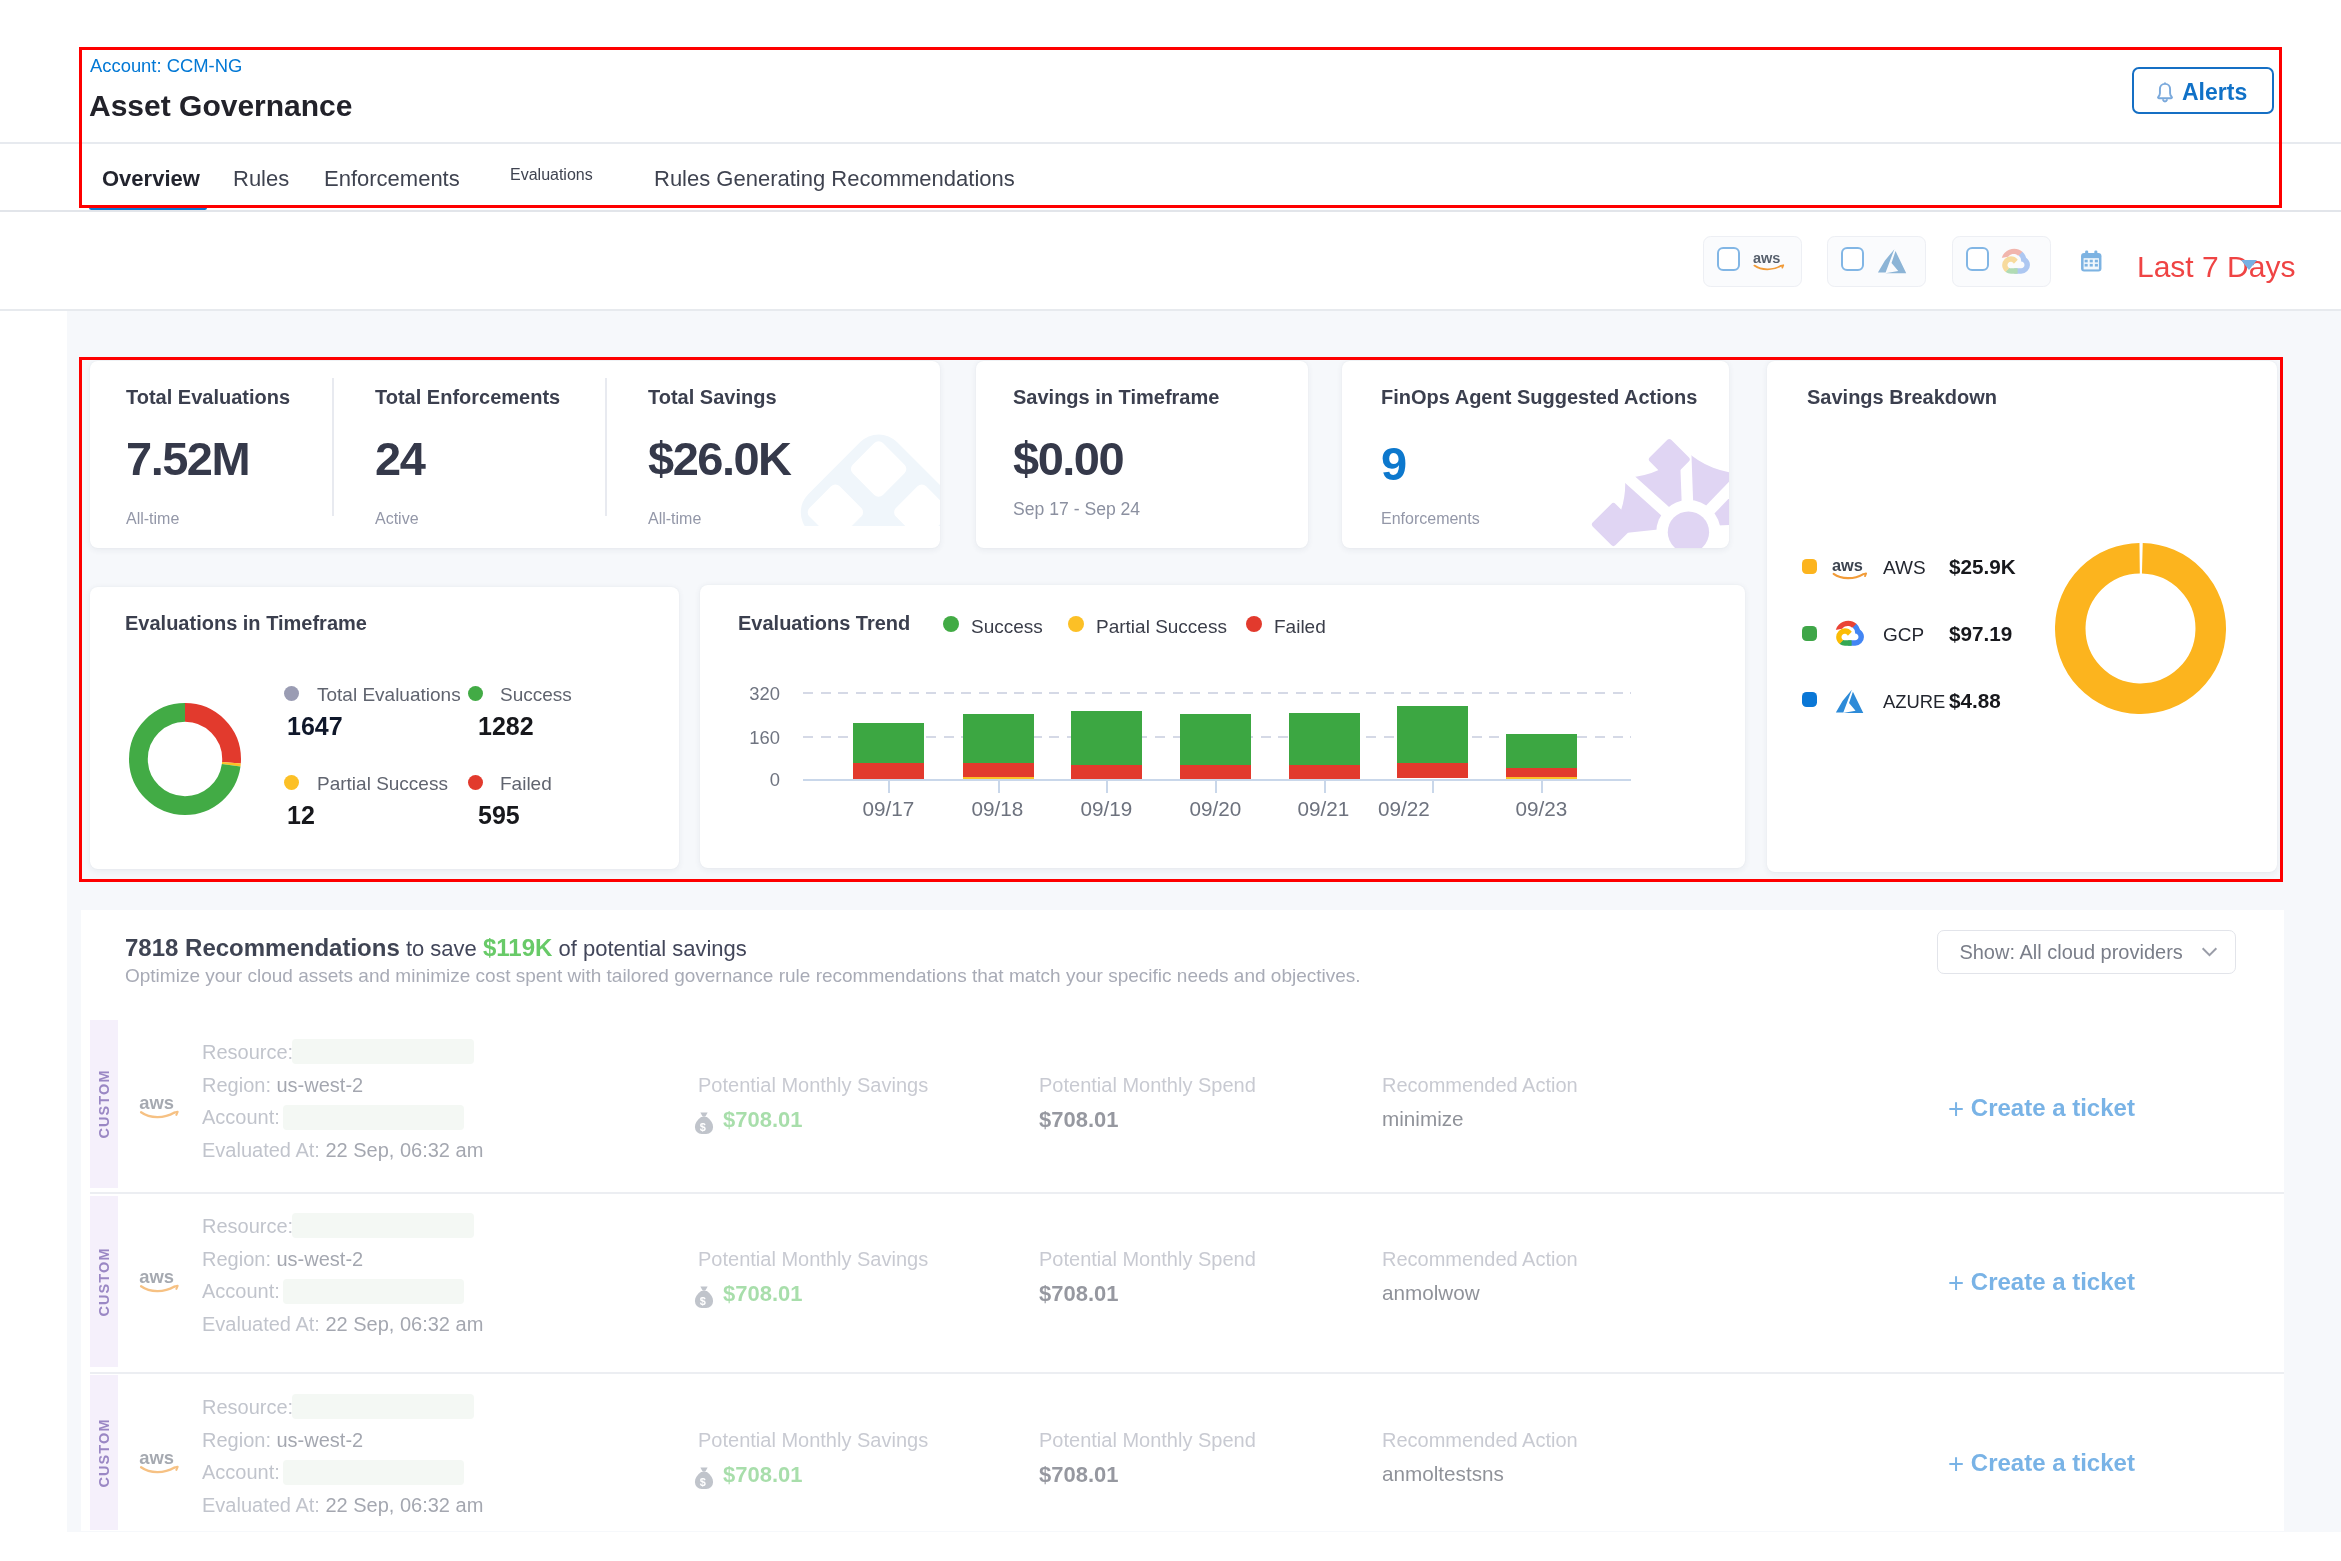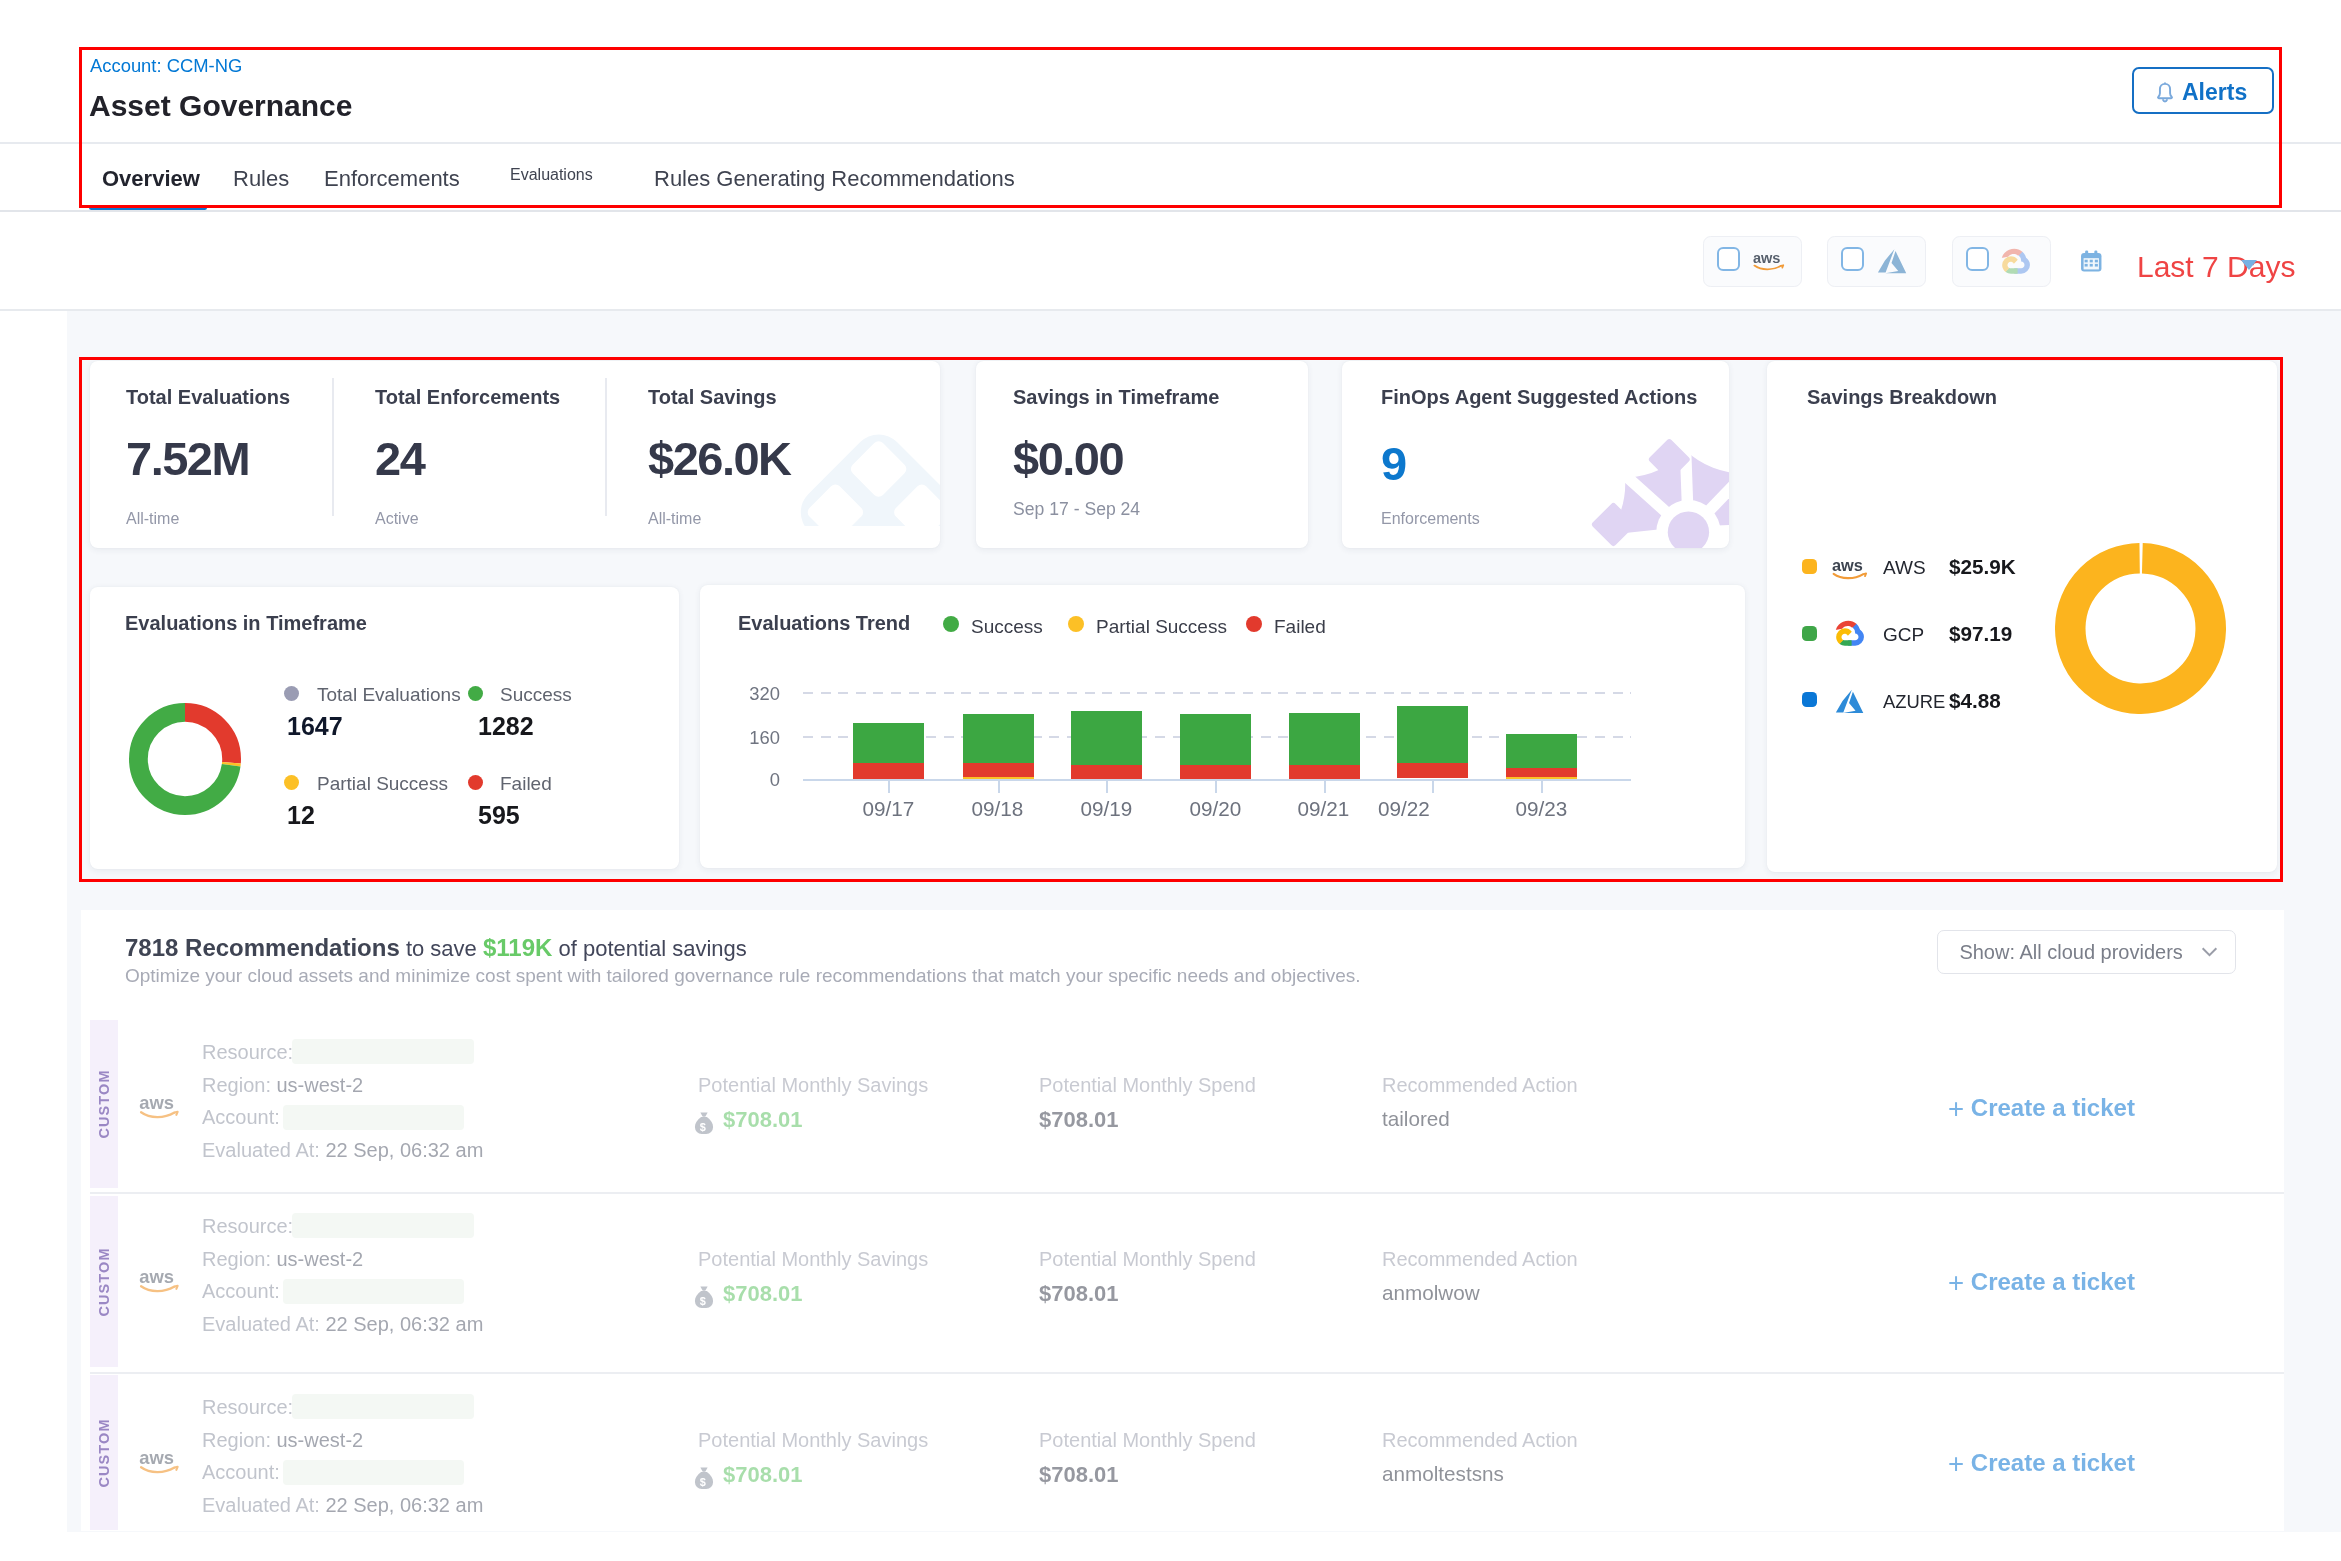--- a/index.html
+++ b/index.html
@@ -293,21 +293,21 @@
   <div class="abs" style="left:580px;top:54px;font-size:20px;color:#a7aab6;">Potential Monthly Savings</div>
   <svg style="position:absolute;left:576px;top:91px;" width="20" height="24" viewBox="0 0 22 26">
     <path d="M7 1.5 h8 l-2.6 4.5 h-2.8 z" fill="#9aa0ac"></path>
     <path d="M7.8 6.5 h6.4 C18.5 9.5 21 13.5 21 17.5 a7.5 7.5 0 0 1 -7.5 7.5 h-5 A7.5 7.5 0 0 1 1 17.5 C1 13.5 3.5 9.5 7.8 6.5 z" fill="#9aa0ac"></path>
     <text x="6.4" y="21.5" font-family="Liberation Sans" font-size="12" font-weight="bold" fill="#fff">$</text>
   </svg>
   <div class="abs" style="left:605px;top:87px;font-size:22px;font-weight:bold;color:#73ca78;">$708.01</div>
   <div class="abs" style="left:921px;top:54px;font-size:20px;color:#a7aab6;">Potential Monthly Spend</div>
   <div class="abs" style="left:921px;top:87px;font-size:22px;font-weight:bold;color:#565a66;">$708.01</div>
   <div class="abs" style="left:1264px;top:54px;font-size:20px;color:#a7aab6;">Recommended Action</div>
-  <div class="abs" style="left:1264px;top:87px;font-size:20.7px;color:#4b4f5b;">tailored</div>
+  <div class="abs" style="left:1264px;top:87px;font-size:20.7px;color:#4b4f5b;">minimize</div>
 </div>
 <div class="abs" style="left:1948px;top:1093px;font-size:24px;font-weight:bold;color:#79b3e6;"><span style="font-size:27.6px;font-weight:normal;vertical-align:-2.3px;">+</span> Create a ticket</div>
 <div class="abs" style="left:90px;top:1192px;width:2194px;height:1.5px;background:#eceef2;"></div>
 
 <div class="abs" style="left:90px;top:1196px;width:27.6px;height:171px;background:#f5f0fb;"></div>
 <div class="abs" style="left:90px;top:1196px;width:27.6px;height:171px;display:flex;align-items:center;justify-content:center;">
     <span style="transform:rotate(-90deg);font-size:14.5px;font-weight:bold;letter-spacing:1.1px;color:#9a87c4;white-space:nowrap;">CUSTOM</span>
   </div>
 <div class="abs" style="left:118px;top:1194px;width:2166px;opacity:0.62;">
   <svg style="position:absolute;left:20px;top:70px;" width="43" height="31" viewBox="0 0 44 32">

